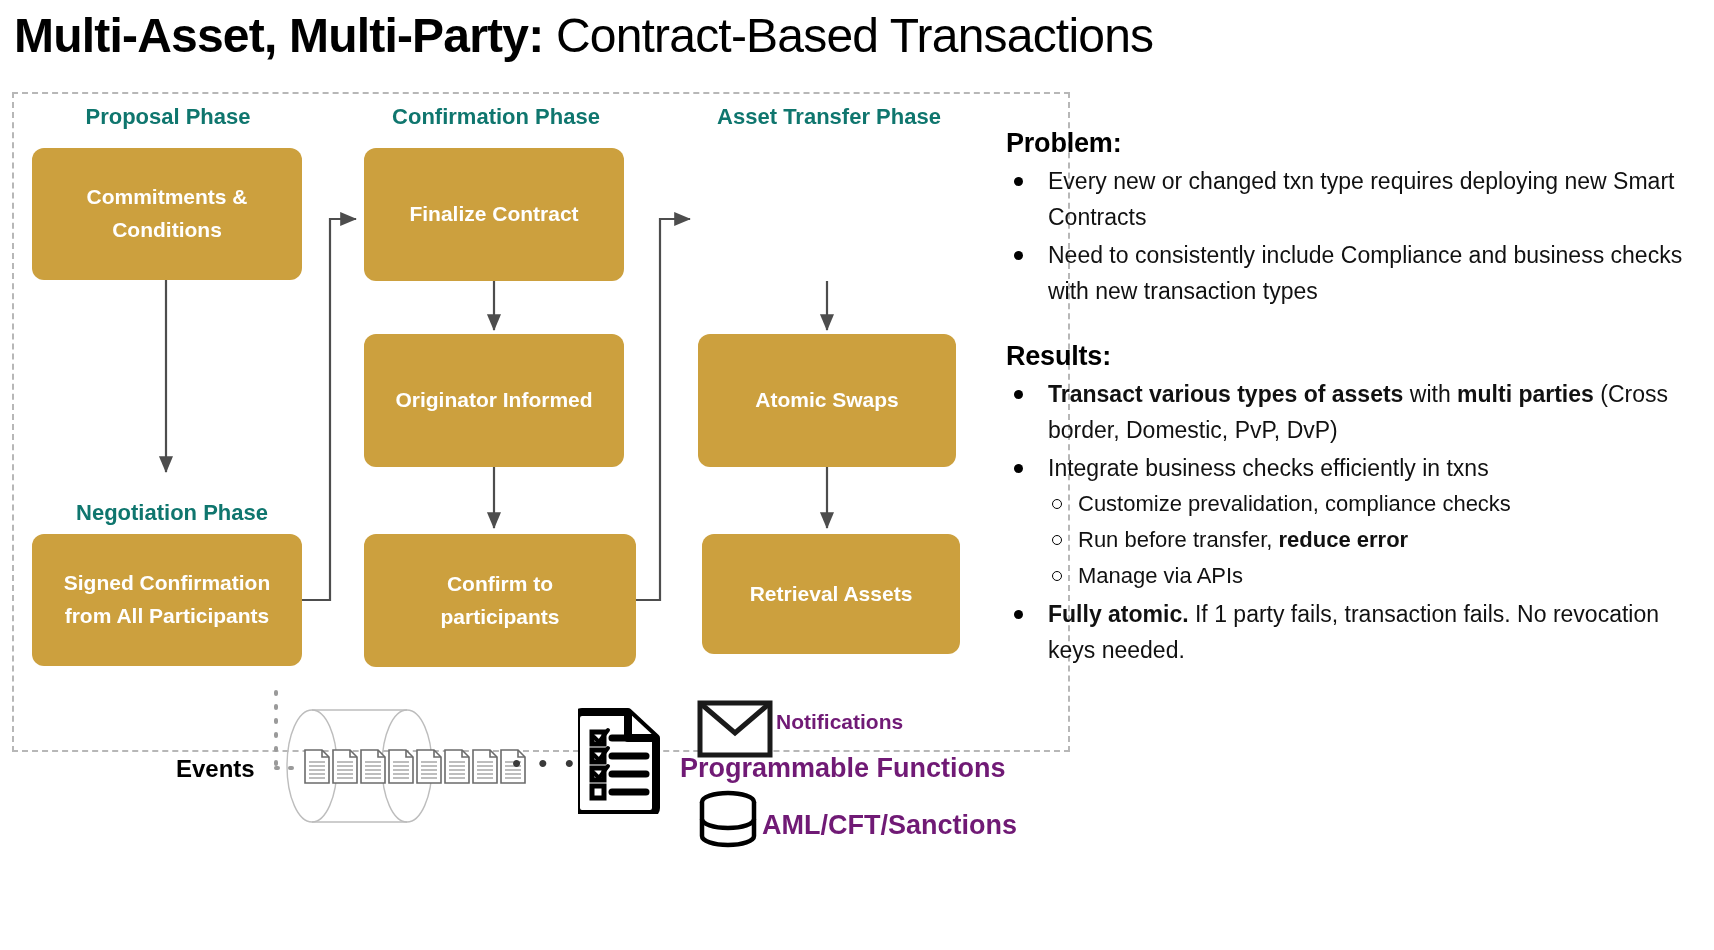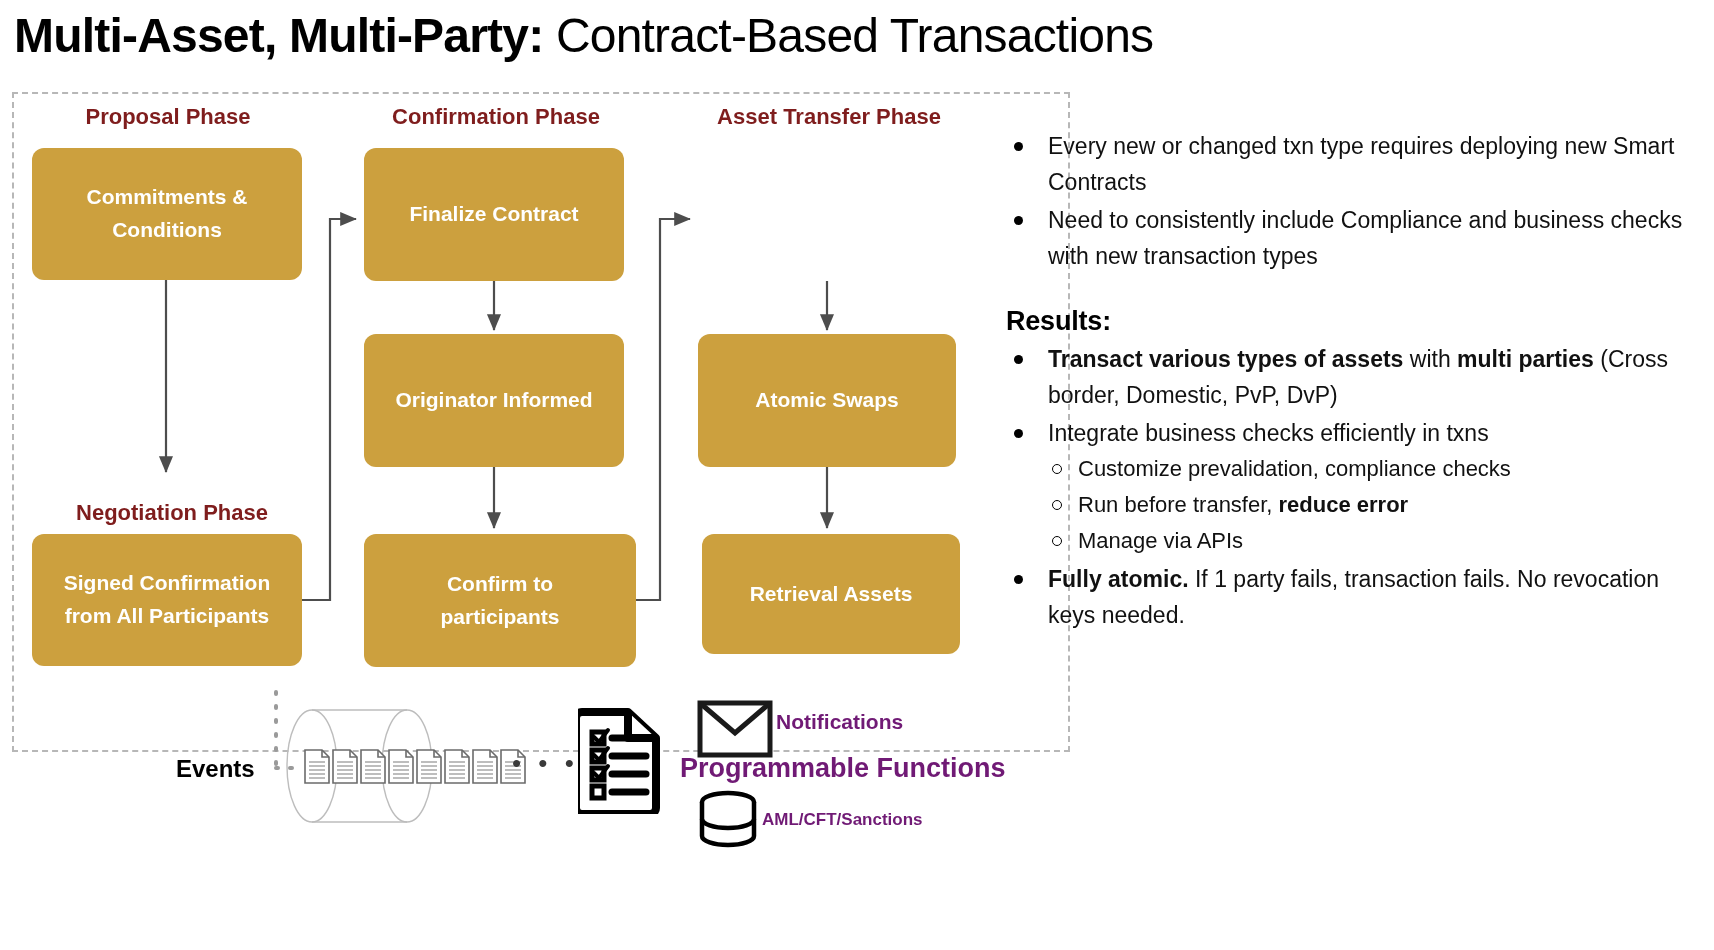--- a/index.html
+++ b/index.html
@@ -23,21 +23,21 @@
   
   .flow-box {
     position: absolute; left: 12px; top: 92px;
     width: 1058px; height: 660px;
     border: 2px dashed #b7b7b7;
     background: #fff;
   }
 
   .phase-label {
     position: absolute; font-size: 22px; font-weight: 700;
-    color: #7f1d1d; white-space: nowrap; text-align: center;
+    color: #0f766e; white-space: nowrap; text-align: center;
   }
 
   .node {
     position: absolute; border-radius: 12px;
     background: #cca03e;
     color: #ffffff; font-size: 21px; font-weight: 700;
     display: flex; align-items: center; justify-content: center;
     text-align: center; line-height: 1.55; padding: 6px 10px;
   }
 
@@ -48,21 +48,21 @@
   
   .events-label {
     position: absolute; left: 176px; top: 755px;
     font-size: 24px; font-weight: 700; color: #000;
   }
   .strip-text {
     position: absolute; font-weight: 700; color: #701a75; white-space: nowrap;
   }
   .notif-text { left: 776px; top: 710px; font-size: 21px; }
   .pf-text    { left: 680px; top: 753px; font-size: 27px; }
-  .aml-text   { left: 762px; top: 810px; font-size: 17px; }
+  .aml-text   { left: 762px; top: 810px; font-size: 27px; }
 
   
   .panel { position: absolute; left: 1000px; top: 128px; width: 700px; }
   .panel h2 {
     font-size: 27px; font-weight: 700; color: #000;
     margin: 0 0 4px 6px; letter-spacing: -0.2px;
   }
   .panel .gap { height: 30px; }
   ul.lv1 { list-style: none; margin: 0 0 0 6px; padding: 0; }
   ul.lv1 > li {
@@ -268,20 +268,21 @@
     <ellipse cx="30" cy="12" rx="26" ry="9" fill="#fff" stroke="#000" stroke-width="4.5"></ellipse>
     <path d="M4,12 v34 a26,9 0 0 0 52,0 v-34" fill="#fff" stroke="#000" stroke-width="4.5"></path>
     <path d="M4,29 a26,9 0 0 0 52,0" fill="none" stroke="#000" stroke-width="4.5"></path>
   </svg>
 
   <div class="strip-text notif-text">Notifications</div>
   <div class="strip-text pf-text">Programmable Functions</div>
   <div class="strip-text aml-text">AML/CFT/Sanctions</div>
 
   <div class="panel">
+    <h2>Problem:</h2>
     <ul class="lv1">
       <li>Every new or changed txn type requires deploying new Smart Contracts</li>
       <li>Need to consistently include Compliance and business checks with new transaction types</li>
     </ul>
 
     <div class="gap"></div>
 
     <h2>Results:</h2>
     <ul class="lv1">
       <li>

